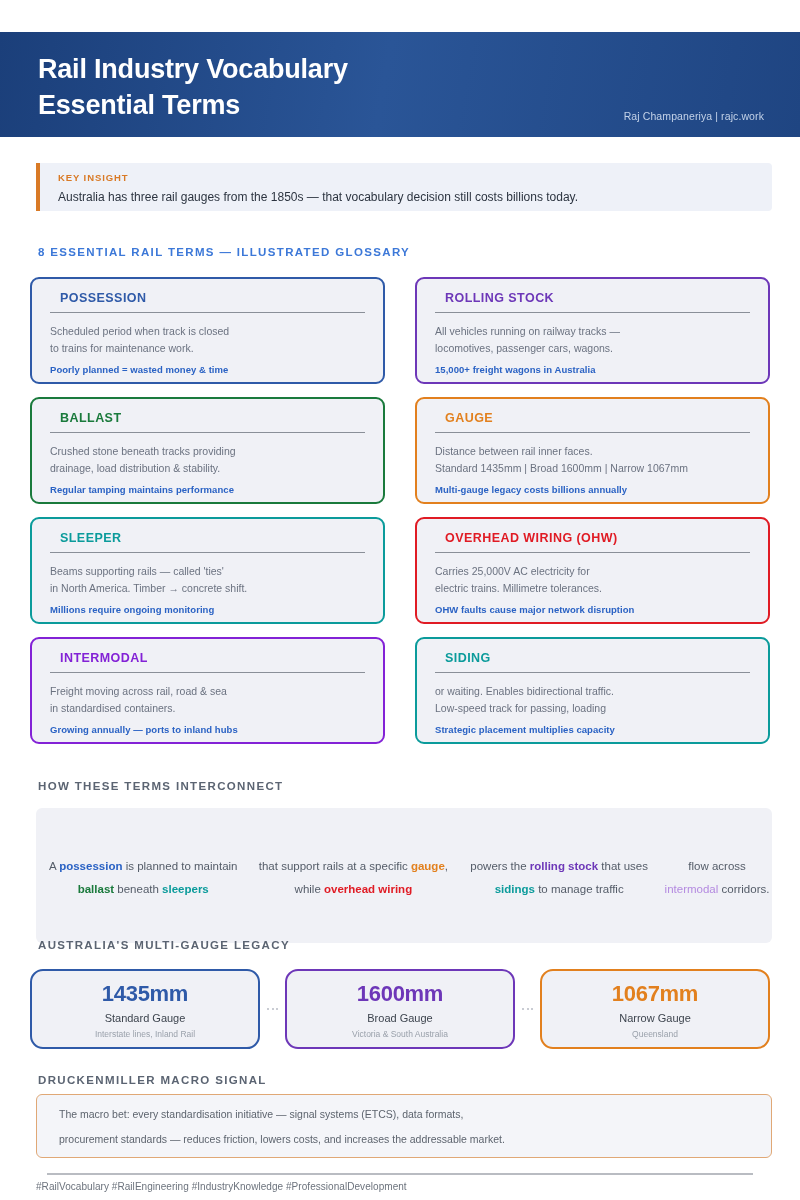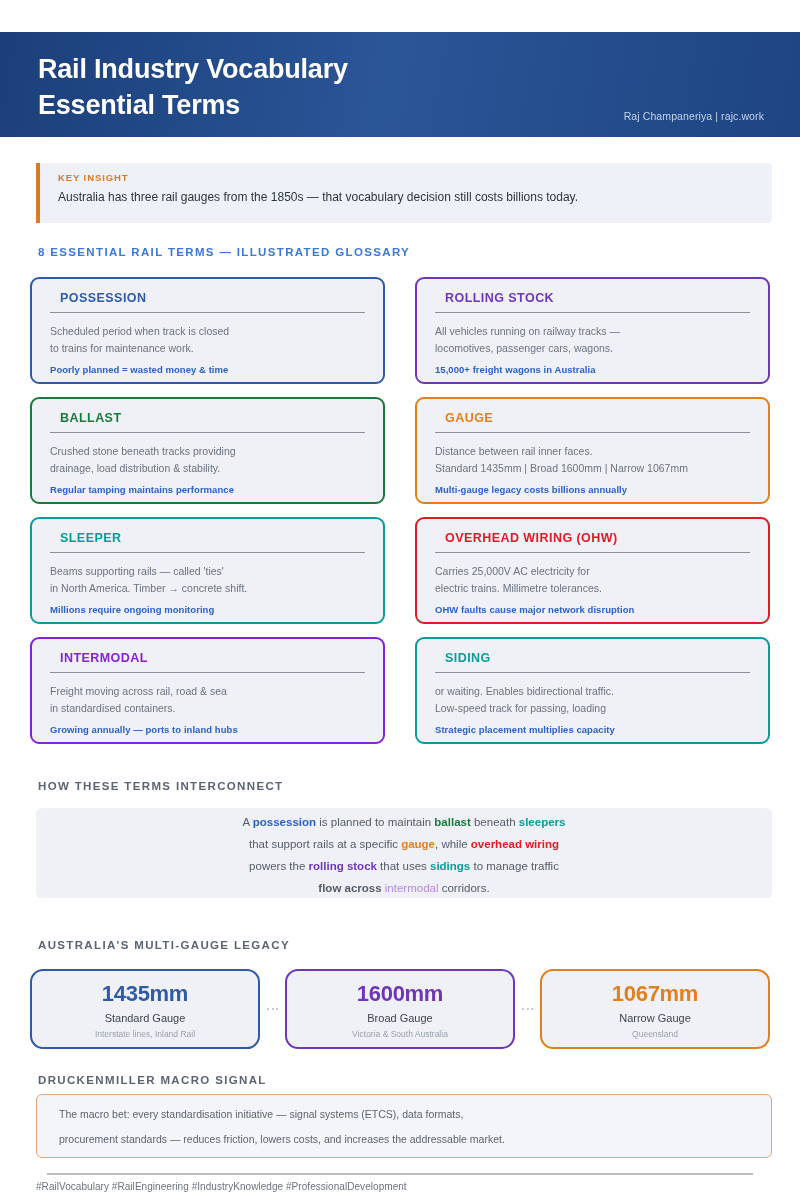--- a/index.html
+++ b/index.html
@@ -43,21 +43,21 @@
     top: 78px;
     color: #c3d2e8;
     font-size: 10.5px;
     letter-spacing: 0.1px;
   }
 
   
   .key-insight {
     position: absolute;
     left: 36px; top: 163px;
-    width: 736px; height: 60px;
+    width: 736px; height: 48px;
     background: #eef1f8;
     border-left: 4px solid #d97a26;
     border-radius: 0 4px 4px 0;
     padding: 9px 0 0 18px;
   }
   .key-insight-label {
     color: #d97a26;
     font-size: 9.5px;
     font-weight: bold;
     letter-spacing: 0.9px;
@@ -125,25 +125,25 @@
     color: #2a62c4;
     font-size: 9.5px;
     font-weight: bold;
     letter-spacing: 0.05px;
   }
 
   
   .interconnect {
     position: absolute;
     left: 36px; top: 808px;
-    width: 736px; height: 90px;
+    width: 736px; height: 135px;
     background: #f0f1f6;
     border-radius: 6px;
     display: flex;
-    flex-direction: column;
+    flex-direction: row;
     align-items: center;
     justify-content: center;
     padding-top: 4px;
   }
   .ic-line {
     font-size: 11.5px;
     color: #545c68;
     line-height: 1.92;
     text-align: center;
   }
@@ -316,21 +316,21 @@
         </div>
         <div class="card-stat">Strategic placement multiplies capacity</div>
       </div>
     </div>
 
   <div class="sec-head grey" id="sec-interconnect">HOW THESE TERMS INTERCONNECT</div>
   <div class="interconnect" id="interconnect-panel">
       <div class="ic-line"><span style="color: rgb(84, 92, 104);">A </span><b style="color: rgb(42, 98, 196); font-weight: bold;">possession</b><span style="color: rgb(84, 92, 104);"> is planned to maintain </span><b style="color: rgb(26, 122, 60); font-weight: bold;">ballast</b><span style="color: rgb(84, 92, 104);"> beneath </span><b style="color: rgb(11, 155, 155); font-weight: bold;">sleepers</b></div>
       <div class="ic-line"><span style="color: rgb(84, 92, 104);">that support rails at a specific </span><b style="color: rgb(226, 128, 30); font-weight: bold;">gauge</b><span style="color: rgb(84, 92, 104);">, while </span><b style="color: rgb(224, 27, 36); font-weight: bold;">overhead wiring</b></div>
       <div class="ic-line"><span style="color: rgb(84, 92, 104);">powers the </span><b style="color: rgb(109, 55, 184); font-weight: bold;">rolling stock</b><span style="color: rgb(84, 92, 104);"> that uses </span><b style="color: rgb(11, 155, 155); font-weight: bold;">sidings</b><span style="color: rgb(84, 92, 104);"> to manage traffic</span></div>
-      <div class="ic-line"><span style="color: rgb(84, 92, 104); font-weight: bold;">flow across </span><span style="color: rgb(180, 138, 224);">intermodal</span><span style="color: rgb(84, 92, 104);"> corridors.</span></div>
+      <div class="ic-line"><span style="color: rgb(84, 92, 104);">flow across </span><span style="color: rgb(180, 138, 224);">intermodal</span><span style="color: rgb(84, 92, 104);"> corridors.</span></div>
     </div>
 
   <div class="sec-head grey" id="sec-legacy">AUSTRALIA'S MULTI-GAUGE LEGACY</div>
   <div class="gauges" id="gauge-cards">
       <div class="gauge-card" style="border-color: rgb(47, 90, 168);">
         <div class="gauge-value" style="color: rgb(47, 90, 168);">1435mm</div>
         <div class="gauge-name">Standard Gauge</div>
         <div class="gauge-note">Interstate lines, Inland Rail</div>
       </div>
       <div class="gauge-sep"></div>

